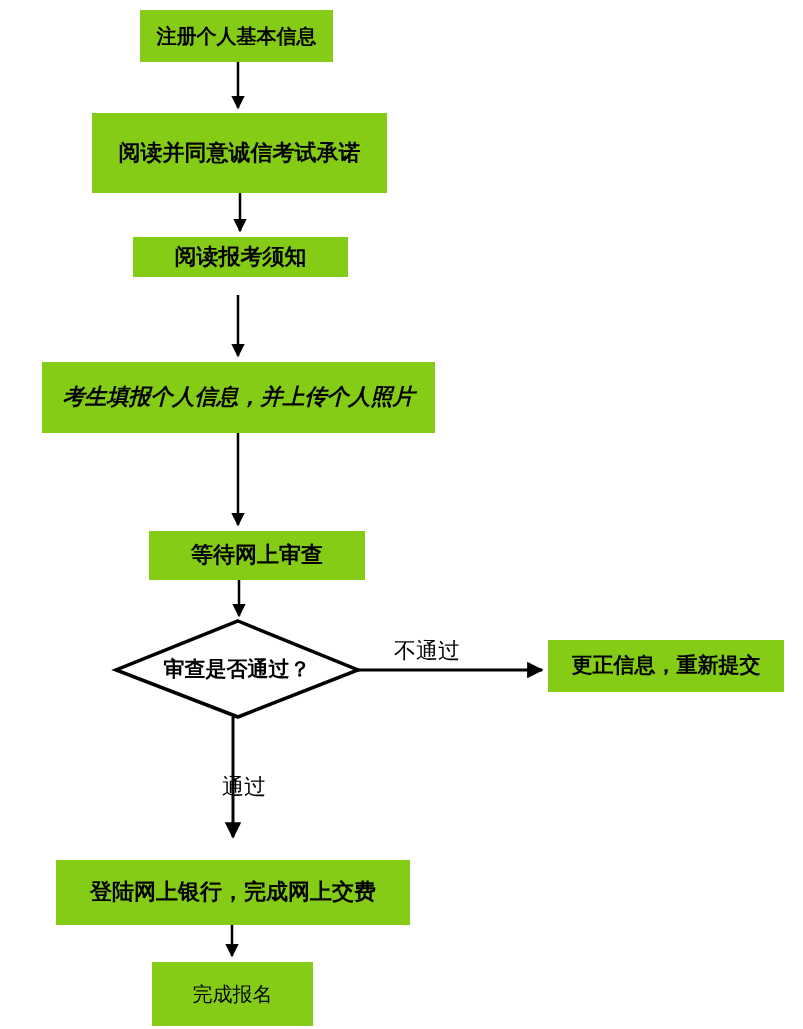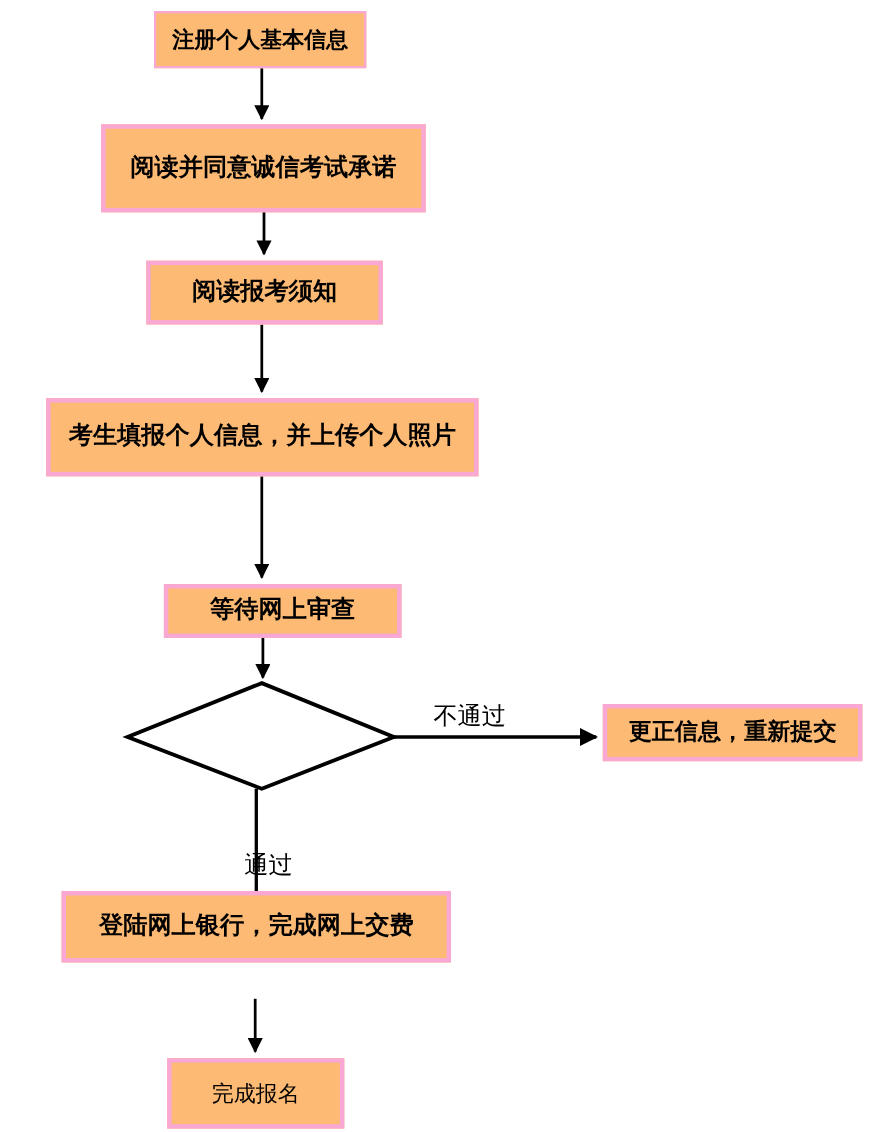--- a/index.html
+++ b/index.html
@@ -19,38 +19,38 @@
   .edges {
     position: absolute;
     left: 0;
     top: 0;
     width: 803px;
     height: 1029px;
   }
   .node {
     position: absolute;
     box-sizing: border-box;
-    background: #fdba74;
-    border: 4px solid #f9a8d4;
+    background: #84cc16;
+    border: 4px solid #84cc16;
     display: flex;
     align-items: center;
     justify-content: center;
     text-align: center;
     font-weight: bold;
     font-size: 22px;
     line-height: 1.2;
     white-space: nowrap;
   }
   .node-register { left: 140px; top: 10px;  width: 193px; height: 52px; border-width: 2px; font-size: 20px; }
   .node-agree    { left: 92px;  top: 113px; width: 295px; height: 80px; }
-  .node-notice   { left: 133px; top: 237px; width: 215px; height: 58px; }
-  .node-fill     { left: 42px;  top: 362px; width: 393px; height: 71px; }
+  .node-notice   { left: 133px; top: 237px; width: 215px; height: 40px; }
+  .node-fill     { left: 42px;  top: 362px; width: 393px; height: 71px; font-style: italic; }
   .node-wait     { left: 129px; top: 531px; width: 216px; height: 49px; margin-left: 20px; }
   .node-correct  { left: 548px; top: 640px; width: 236px; height: 52px; font-size: 21px; }
-  .node-pay      { left: 56px;  top: 810px; width: 354px; height: 65px; }
+  .node-pay      { left: 56px;  top: 860px; width: 354px; height: 65px; }
   .node-done     { left: 152px; top: 962px; width: 161px; height: 64px;
                    font-family: "DejaVu Serif", serif; font-weight: normal; font-size: 20px; }
   .decision-label {
     position: absolute;
     left: 116px;
     top: 655px;
     width: 242px;
     text-align: center;
     font-weight: bold;
     font-size: 21px;
@@ -103,20 +103,21 @@
   </div>
 
   <div class="node node-fill">
     <span>考生填报个人信息，并上传个人照片</span>
   </div>
 
   <div class="node node-wait">
     <span>等待网上审查</span>
   </div>
 
+  <div class="decision-label">审查是否通过？</div>
 
   <div class="node node-correct">
     <span>更正信息，重新提交</span>
   </div>
 
   <div class="node node-pay">
     <span>登陆网上银行，完成网上交费</span>
   </div>
 
   <div class="node node-done">

